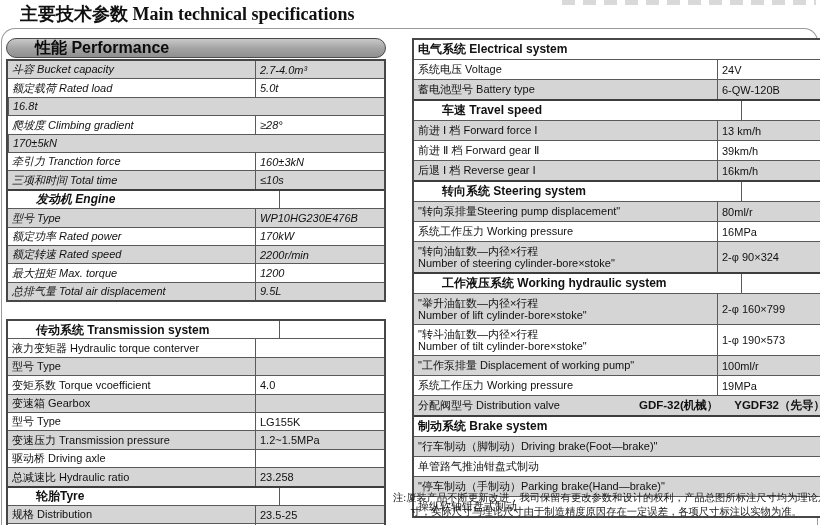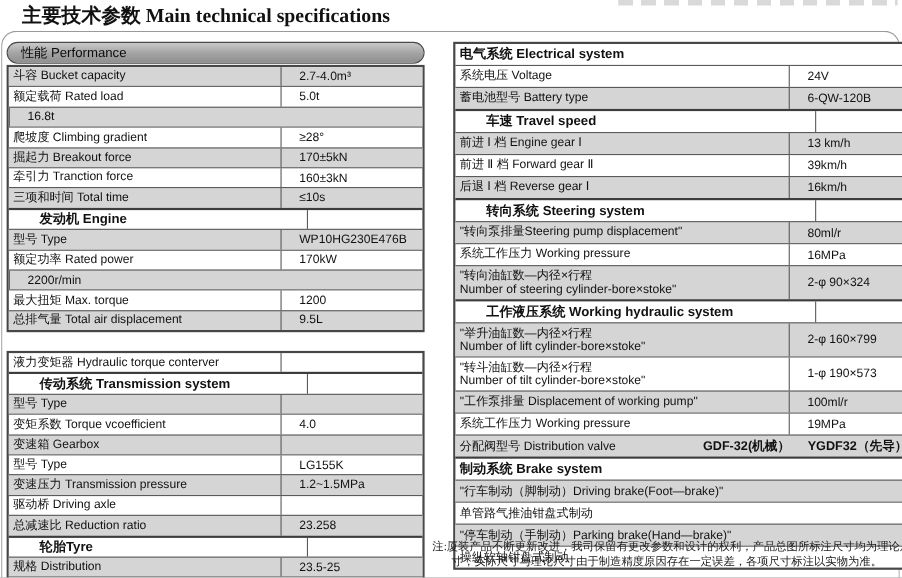--- a/index.html
+++ b/index.html
@@ -20,42 +20,42 @@
   .frame{
     position:absolute;left:1px;top:28px;width:815px;height:497px;
     border:1.5px solid #9a9a9a;border-bottom:none;
     border-radius:14px 14px 0 0;
   }
   .col-left{position:absolute;left:6px;top:38px;width:380px;}
   .col-right{position:absolute;left:412px;top:38px;width:423px;}
   .pill{
     height:18px;border:1px solid #4a4a4a;border-radius:10px;
     background:linear-gradient(180deg,#c9c9c9 0%,#a2a2a2 55%,#8f8f8f 100%);
-    display:flex;align-items:center;padding-left:12px;
-    font-weight:normal;font-size:12px;color:#0c0c0c;
+    display:flex;align-items:center;padding-left:28px;
+    font-weight:bold;font-size:16px;color:#0c0c0c;
   }
   .ttable{border:2px solid #474747;background:#fff;}
-  .mt1{margin-top:1px;}
+  .mt1{margin-top:1px;font-style:italic;}
   .gap{margin-top:17px;}
   .trow{display:flex;align-items:stretch;border-top:1px solid #5a5a5a;}
   .trow:first-child{border-top:none;}
   .trow.h{border-top-width:2px;border-top-color:#3d3d3d;}
   .trow.hfull{border-top-width:2px;border-top-color:#3d3d3d;}
   .left .trow{height:17.4px;}
   .right .trow{height:19px;}
   .right .trow.d2{height:30px;}
   .shade{background:#d5d5d5;}
   .lc{
     width:243px;display:flex;flex-direction:column;justify-content:center;
     padding-left:4px;font-size:11px;line-height:12.5px;white-space:nowrap;overflow:hidden;
   }
   .right .lc{width:299px;}
   .vc{
     flex:1;border-left:1px solid #5a5a5a;display:flex;align-items:center;
-    padding-left:16px;font-size:11px;white-space:nowrap;overflow:hidden;
+    padding-left:4px;font-size:11px;white-space:nowrap;overflow:hidden;
   }
   .h .lc{font-weight:bold;font-size:12px;padding-left:28px;}
   .hfull .fullc{font-weight:bold;font-size:12px;}
   .fullc{
     flex:1;display:flex;align-items:center;padding-left:4px;
     font-size:11px;white-space:nowrap;overflow:hidden;
   }
   .valve .fullc .vlabel{font-size:11px;}
   .valve .fullc .v1{margin-left:auto;font-weight:bold;font-size:11.5px;}
   .valve .fullc .v2{margin-left:16px;margin-right:8px;font-weight:bold;font-size:11.5px;text-align:center;}
@@ -85,21 +85,20 @@
         <div class="vc">5.0t</div>
       </div>
       <div class="trow d shade">
         <div class="vc">16.8t</div>
       </div>
       <div class="trow d">
         <div class="lc">爬坡度 Climbing gradient</div>
         <div class="vc">≥28°</div>
       </div>
       <div class="trow d shade">
-        <div class="lc">掘起力 Breakout force</div>
         <div class="vc">170±5kN</div>
       </div>
       <div class="trow d">
         <div class="lc">牵引力 Tranction force</div>
         <div class="vc">160±3kN</div>
       </div>
       <div class="trow d shade">
         <div class="lc">三项和时间 Total time</div>
         <div class="vc">≤10s</div>
       </div>
@@ -109,38 +108,39 @@
       </div>
       <div class="trow d shade">
         <div class="lc">型号 Type</div>
         <div class="vc">WP10HG230E476B</div>
       </div>
       <div class="trow d">
         <div class="lc">额定功率 Rated power</div>
         <div class="vc">170kW</div>
       </div>
       <div class="trow d shade">
+        <div class="lc">额定转速 Rated speed</div>
         <div class="vc">2200r/min</div>
       </div>
       <div class="trow d">
         <div class="lc">最大扭矩 Max. torque</div>
         <div class="vc">1200</div>
       </div>
       <div class="trow d shade">
         <div class="lc">总排气量 Total air displacement</div>
         <div class="vc">9.5L</div>
       </div>
     </div>
   <div class="ttable gap" id="ltable1">
+      <div class="trow h">
+        <div class="lc">传动系统 Transmission system</div>
+        <div class="vc"></div>
+      </div>
       <div class="trow d">
         <div class="lc">液力变矩器 Hydraulic torque conterver</div>
-        <div class="vc"></div>
-      </div>
-      <div class="trow h">
-        <div class="lc">传动系统 Transmission system</div>
         <div class="vc"></div>
       </div>
       <div class="trow d shade">
         <div class="lc">型号 Type</div>
         <div class="vc"></div>
       </div>
       <div class="trow d">
         <div class="lc">变矩系数 Torque vcoefficient</div>
         <div class="vc">4.0</div>
       </div>
@@ -154,21 +154,21 @@
       </div>
       <div class="trow d shade">
         <div class="lc">变速压力 Transmission pressure</div>
         <div class="vc">1.2~1.5MPa</div>
       </div>
       <div class="trow d">
         <div class="lc">驱动桥 Driving axle</div>
         <div class="vc"></div>
       </div>
       <div class="trow d shade">
-        <div class="lc">总减速比 Reduction ratio</div>
+        <div class="lc">总减速比 Hydraulic ratio</div>
         <div class="vc">23.258</div>
       </div>
       <div class="trow h">
         <div class="lc">轮胎Tyre</div>
         <div class="vc"></div>
       </div>
       <div class="trow d shade">
         <div class="lc">规格 Distribution</div>
         <div class="vc">23.5-25</div>
       </div>
@@ -190,21 +190,21 @@
       </div>
       <div class="trow d shade">
         <div class="lc">蓄电池型号 Battery type</div>
         <div class="vc">6-QW-120B</div>
       </div>
       <div class="trow h">
         <div class="lc">车速 Travel speed</div>
         <div class="vc"></div>
       </div>
       <div class="trow d shade">
-        <div class="lc">前进 Ⅰ 档 Engine gear Ⅰ</div>
+        <div class="lc">前进 Ⅰ 档 Forward force Ⅰ</div>
         <div class="vc">13 km/h</div>
       </div>
       <div class="trow d">
         <div class="lc">前进 Ⅱ 档 Forward gear Ⅱ</div>
         <div class="vc">39km/h</div>
       </div>
       <div class="trow d shade">
         <div class="lc">后退 Ⅰ 档 Reverse gear Ⅰ</div>
         <div class="vc">16km/h</div>
       </div>

